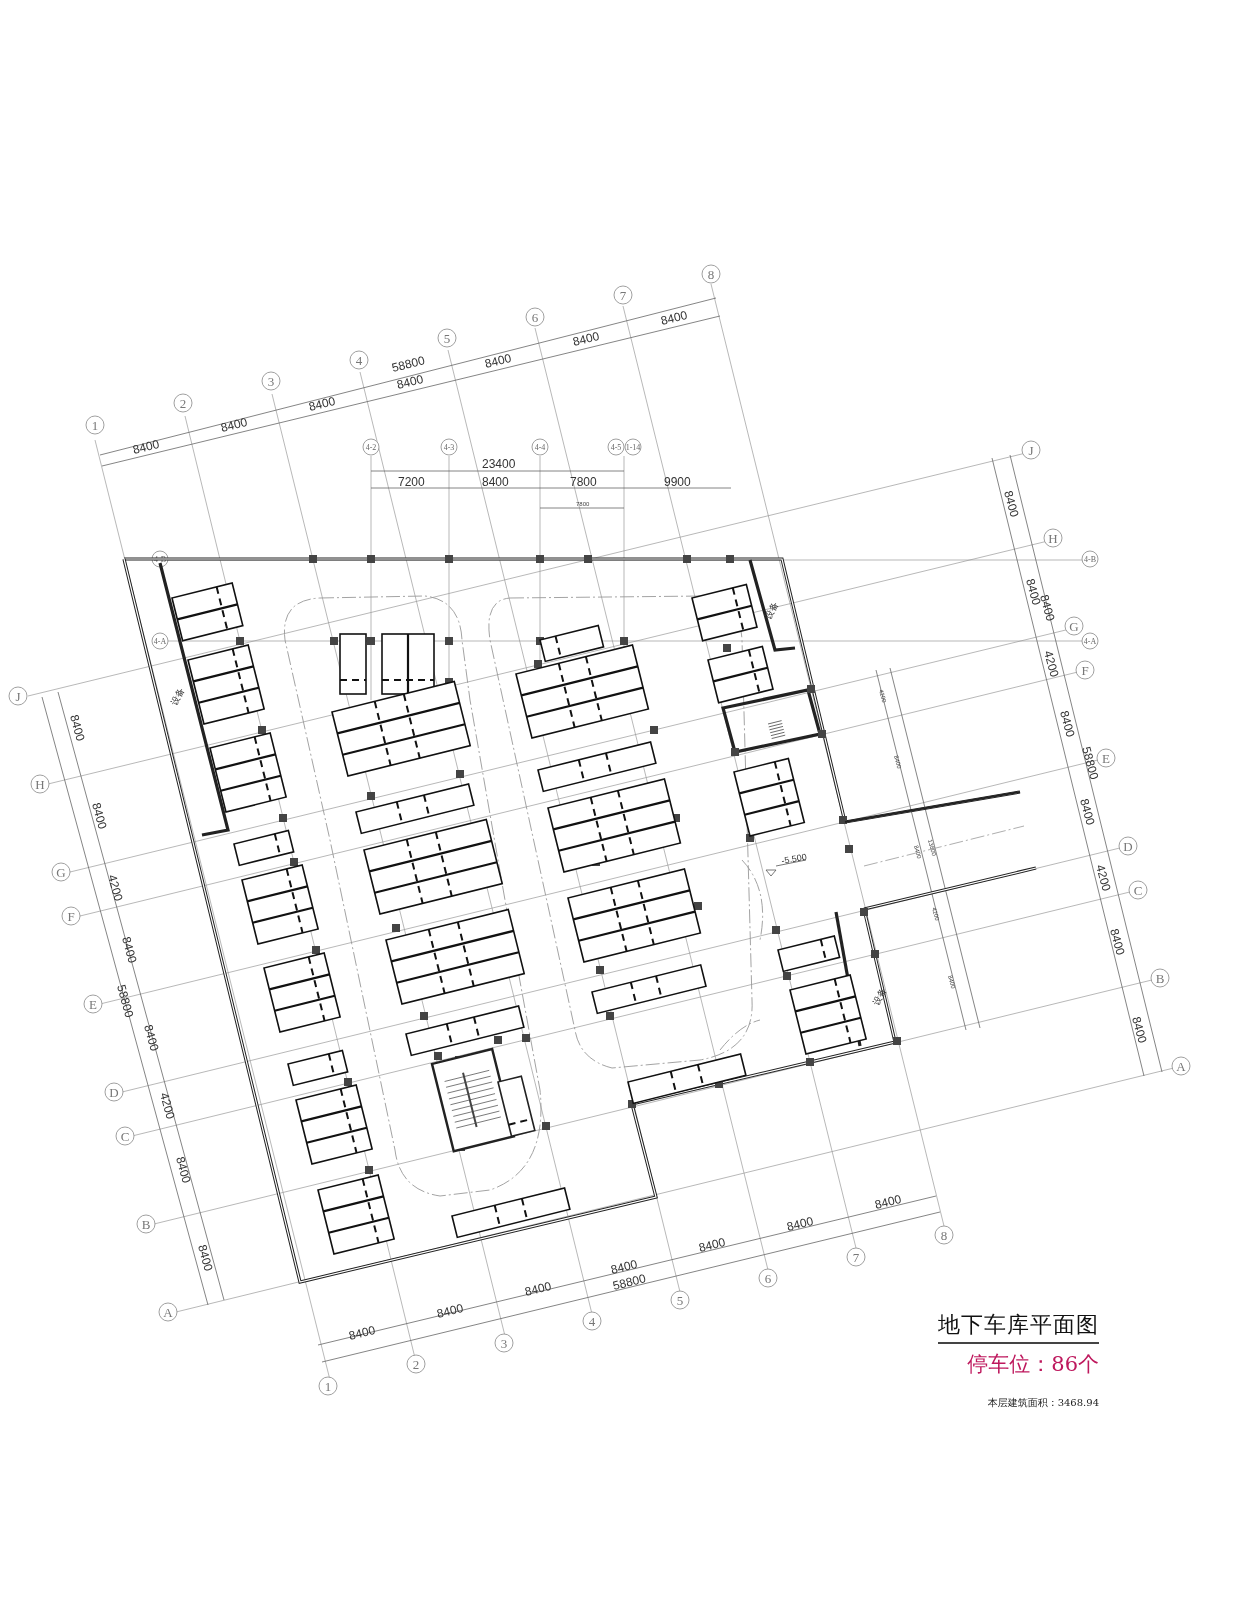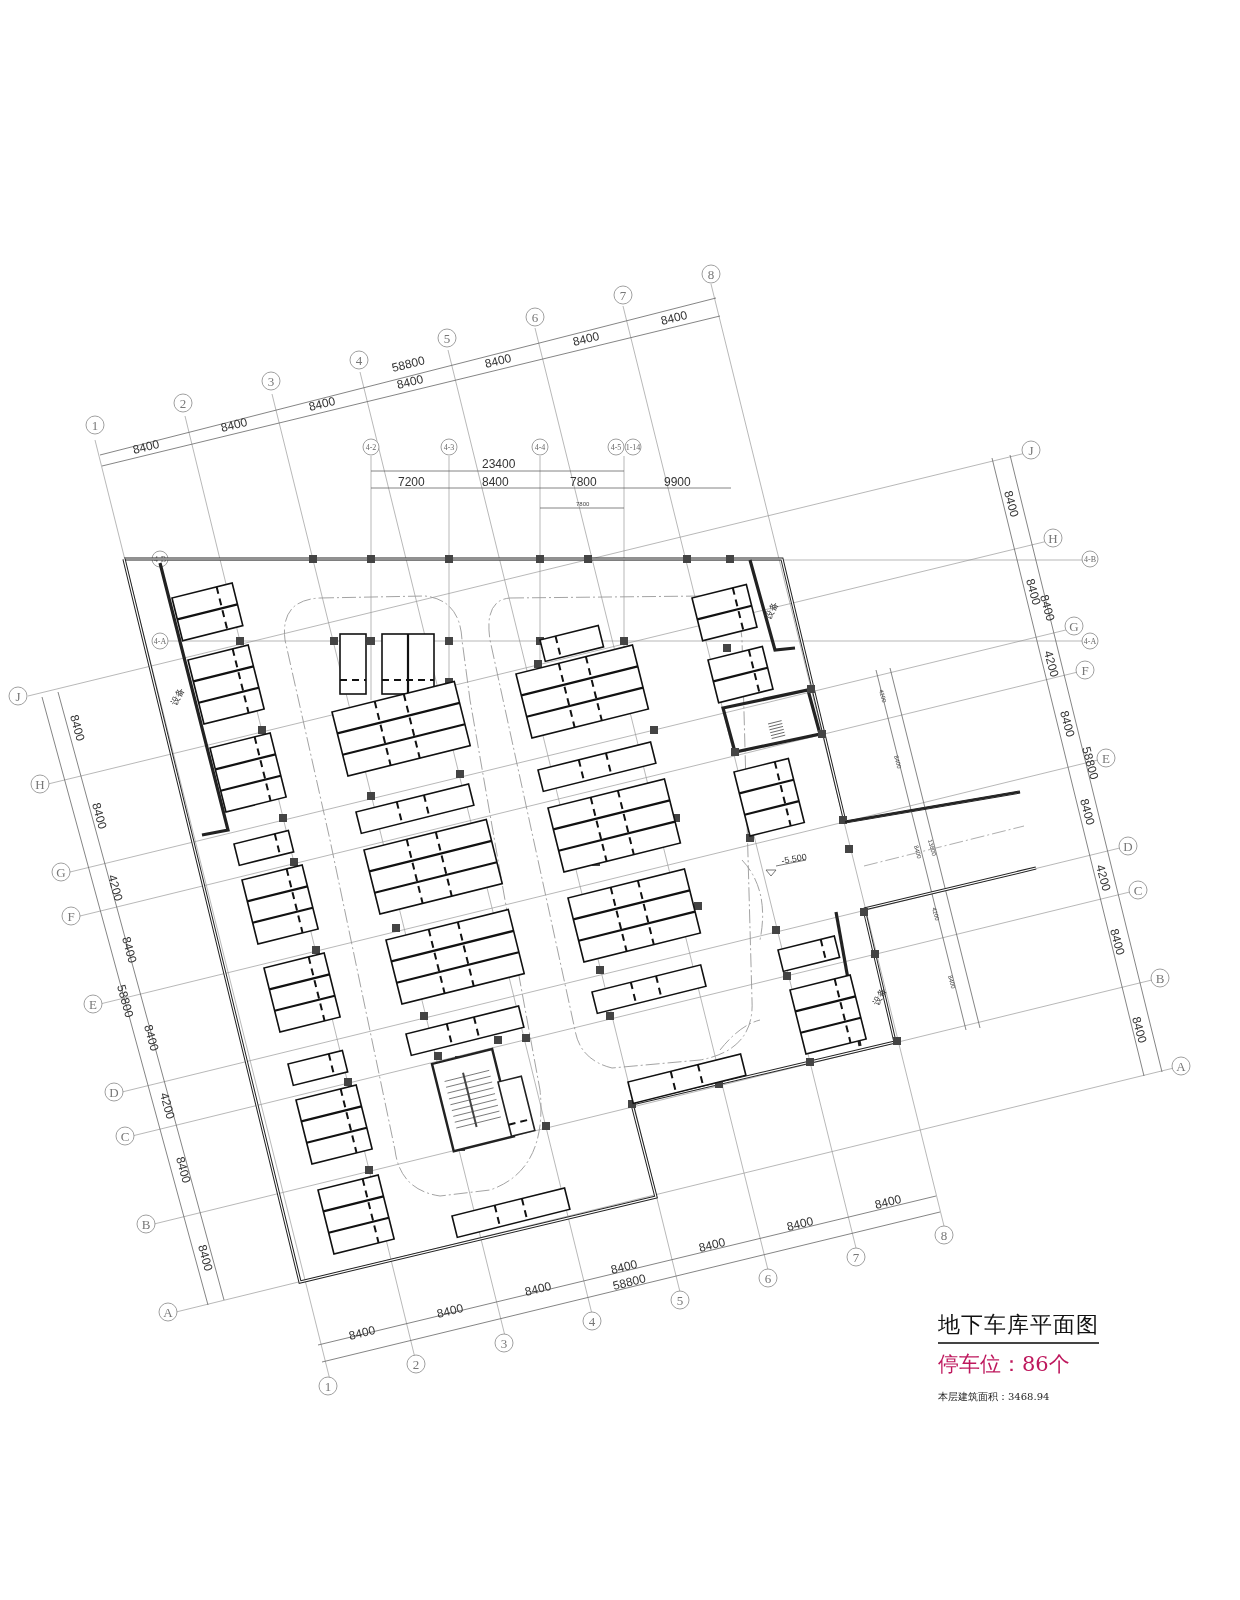--- a/index.html
+++ b/index.html
@@ -14,25 +14,25 @@
   .btxt { font-family: "Liberation Serif", serif; font-size: 13px; fill: #777; text-anchor: middle; dominant-baseline: central; }
   .btxt-s { font-family: "Liberation Serif", serif; font-size: 8px; fill: #666; text-anchor: middle; dominant-baseline: central; }
   .wall { stroke: #222; stroke-width: 3.2; fill: none; }
   .wall-in { stroke: #fff; stroke-width: 1.2; fill: none; }
   .col { fill: #444; }
   .stall { stroke: #111; stroke-width: 1.6; fill: #fff; }
   .stall-div { stroke: #111; stroke-width: 2.2; }
   .stall-dash { stroke: #111; stroke-width: 2; stroke-dasharray: 7 5; }
   .drive { stroke: #999; stroke-width: 0.9; fill: none; stroke-dasharray: 14 3 2 3; }
   .roomtxt { font-family: "DejaVu Sans", sans-serif; font-size: 9px; fill: #333; }
-  .title-block { position: absolute; left: 938px; top: 1310px; }
+  .title-block { position: absolute; left: 938px; top: 1310px; text-align: right; }
   .title-main { font-family: "DejaVu Serif", serif; font-size: 22px; color: #111;
                 border-bottom: 2px solid #444; padding-bottom: 2px; display: inline-block; letter-spacing: 1px; }
   .title-sub { font-family: "DejaVu Serif", serif; font-size: 21px; color: #be185d; margin-top: 6px; }
-  .title-area { font-family: "DejaVu Serif", serif; font-size: 10px; color: #222; margin-top: 12px; }
+  .title-area { font-family: "DejaVu Serif", serif; font-size: 10px; color: #222; margin-top: 18px; }
 </style>
 </head>
 <body>
 
 <svg id="plan" viewBox="0 0 1240 1600" xmlns="http://www.w3.org/2000/svg">
 
   <g>
 
     <line class="grid" x1="95" y1="440" x2="330" y2="1380"></line>
     <line class="grid" x1="185" y1="416" x2="415" y2="1358"></line>

